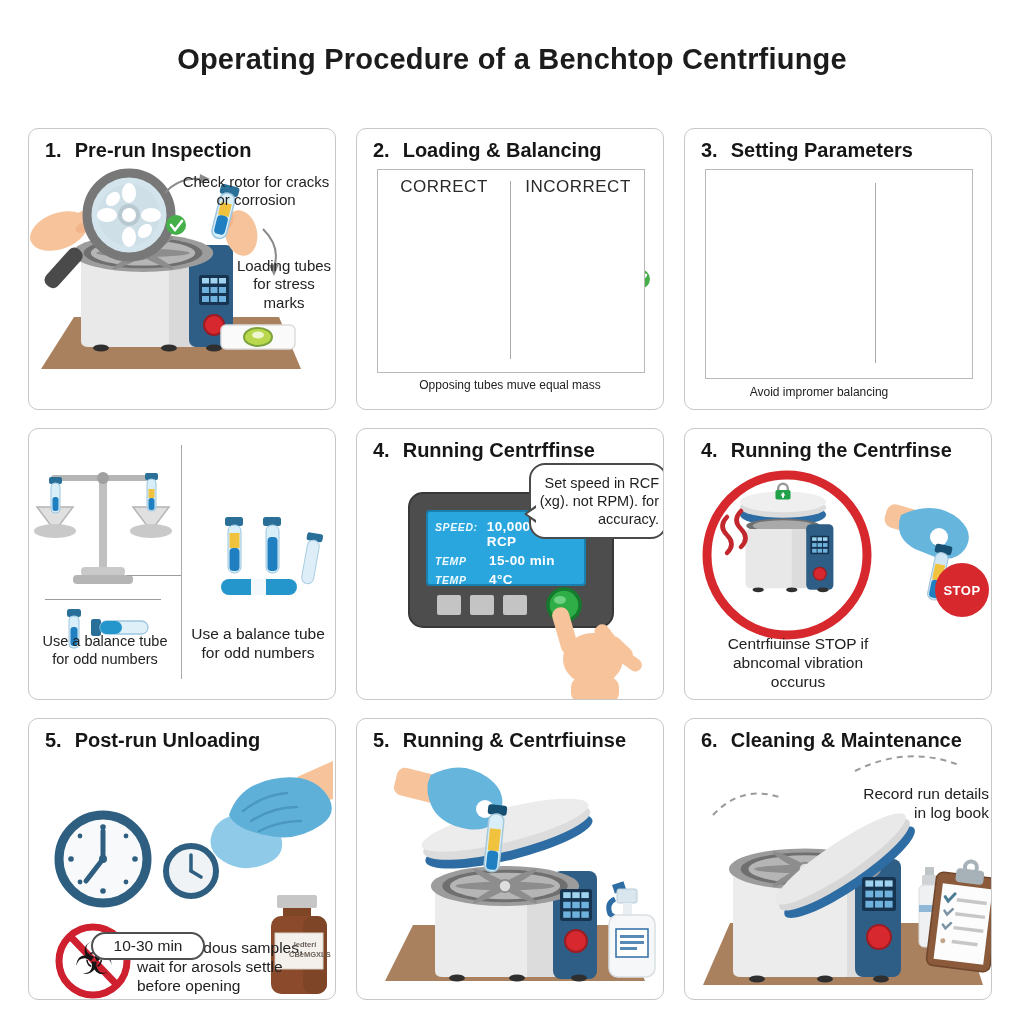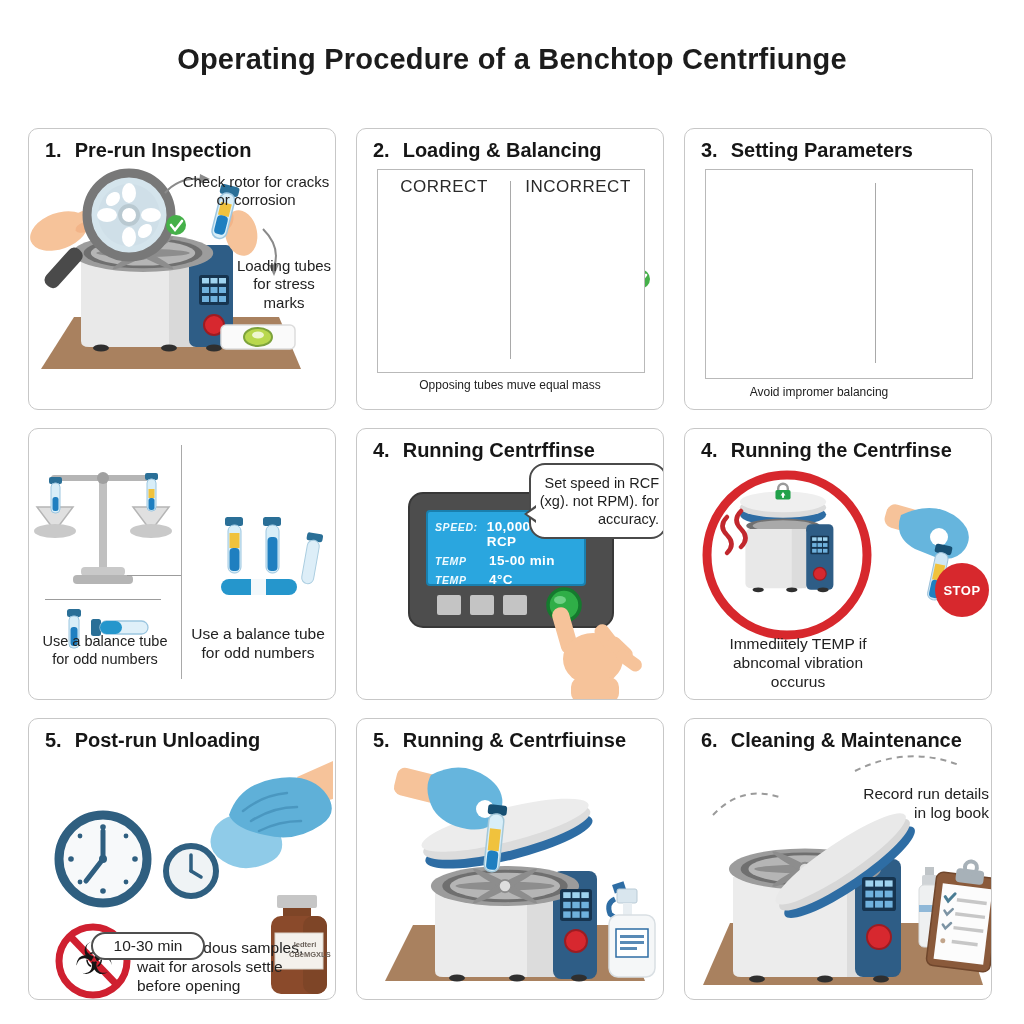--- a/index.html
+++ b/index.html
@@ -326,21 +326,21 @@
         <path d="M216 86 q34 -16 58 4 q16 14 6 30 q-10 14 -30 8 l-20 -8 q-22 -12 -14 -34 z" fill="#66b5dd"></path>
         <circle cx="254" cy="108" r="9" fill="#fff"></circle>
         <g transform="rotate(12 258 130)">
           <rect x="248" y="116" width="17" height="9" rx="2.5" fill="#174f72"></rect>
           <rect x="250" y="124" width="13" height="48" rx="6" fill="#cfe7f5" stroke="#9cc0d8"></rect>
           <rect x="251.5" y="136" width="10" height="16" fill="#f0c23d"></rect>
           <rect x="251.5" y="152" width="10" height="18" rx="4" fill="#1f7fc0"></rect>
         </g>
       </svg>
       <div class="stopbadge" style="left:250px;top:134px;width:54px;height:54px;">STOP</div>
-      <div class="cap" style="left:30px;top:206px;width:166px;font-size:15.5px;">Immediitely TEMP if abncomal vibration occurus</div>
+      <div class="cap" style="left:30px;top:206px;width:166px;font-size:15.5px;">Centrfiuinse STOP if abncomal vibration occurus</div>
     </div>
   </section>
 
   <section class="panel">
     <div class="ph">
       <span>5.</span>
       <span>Post-run Unloading</span>
     </div>
     <div class="art">
       <svg width="308" height="282" viewBox="0 0 308 282">

